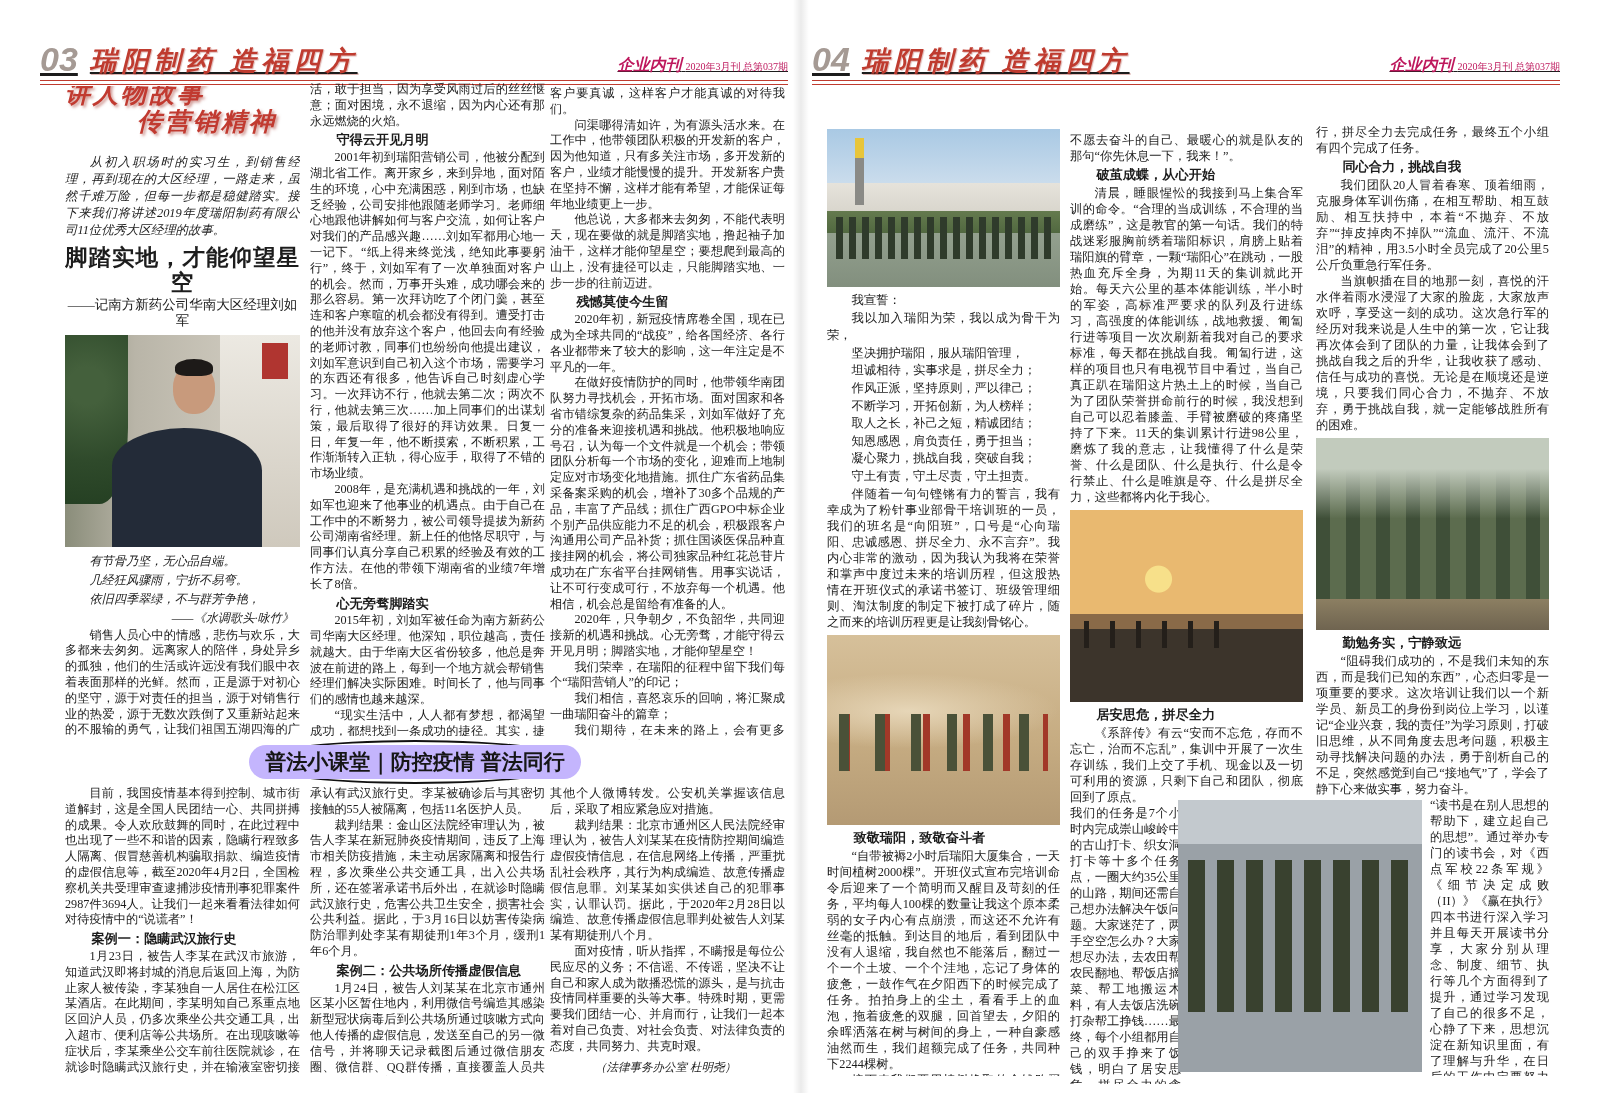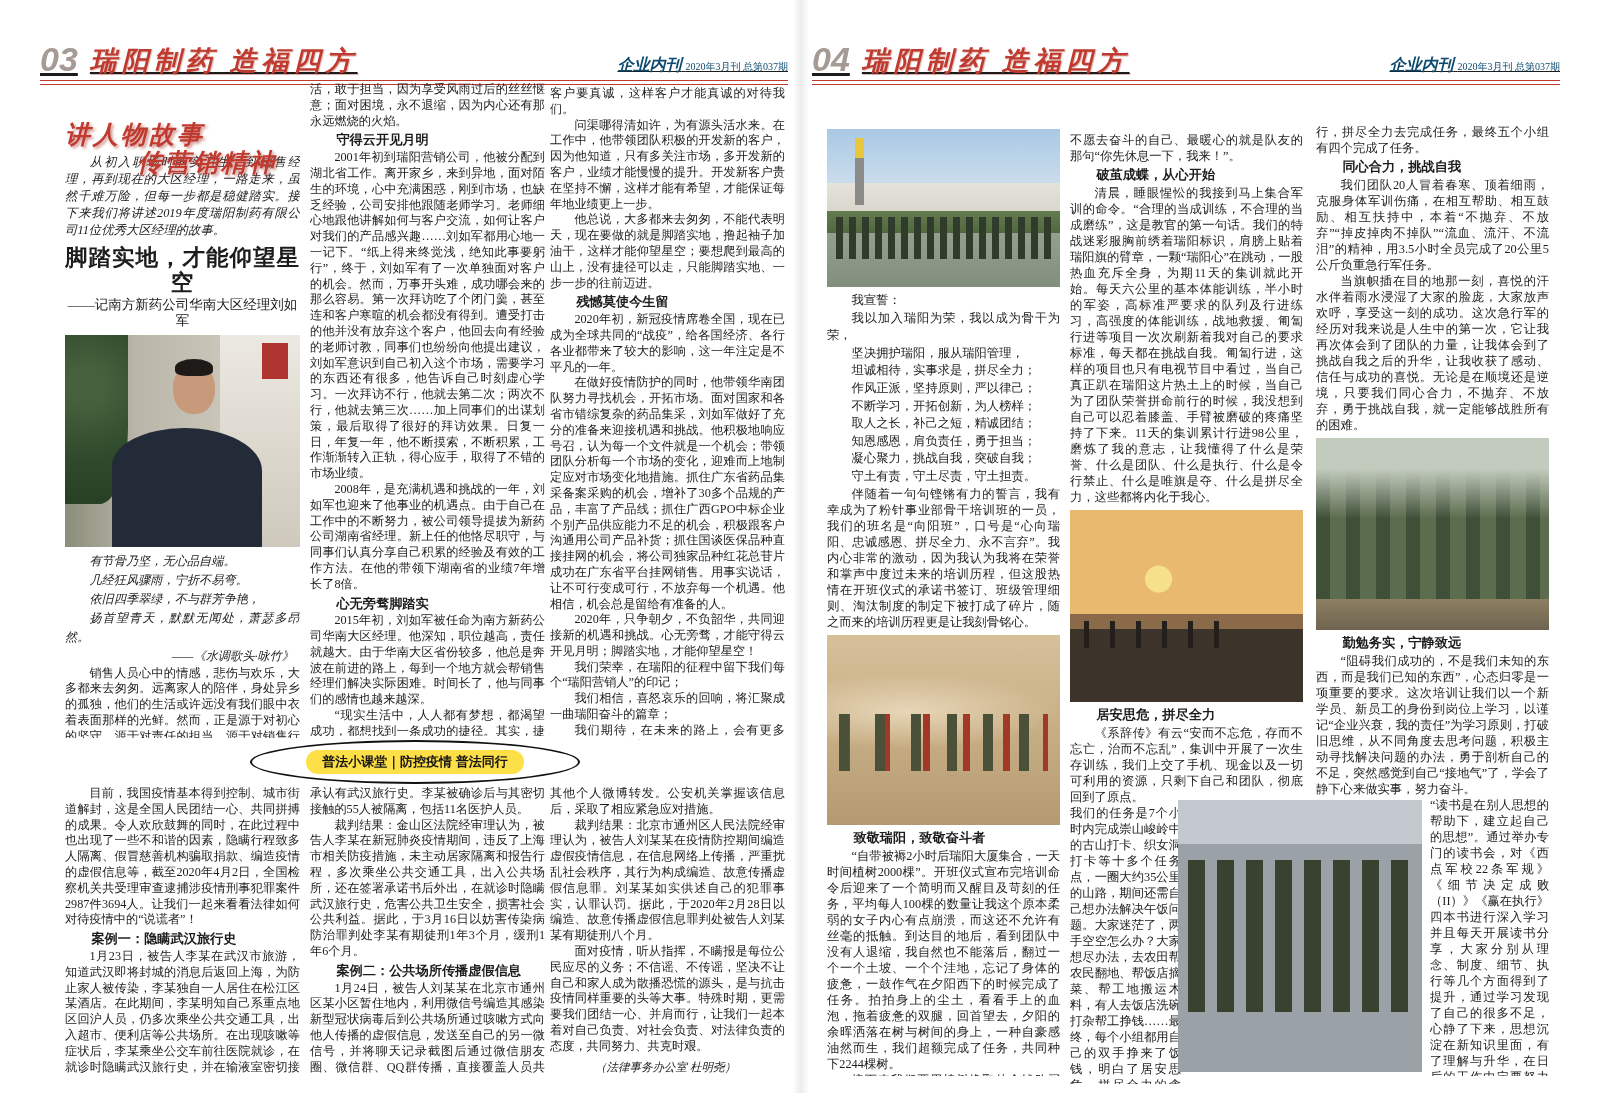--- a/index.html
+++ b/index.html
@@ -9,21 +9,21 @@
         background:linear-gradient(90deg,rgba(0,0,0,0),rgba(0,0,0,.08),rgba(0,0,0,0));}
   .page{position:absolute;top:28px;width:748px;height:1048px;}
   #p3{left:40px;} #p4{left:812px;}
 
   
   .phead{position:absolute;top:0;left:0;right:0;height:48px;display:flex;align-items:flex-end;text-decoration:underline;}
   .pnum{font-family:"Liberation Sans","DejaVu Sans",sans-serif;font-weight:bold;font-style:italic;
         font-size:34px;line-height:34px;color:#a59a94;}
   .masthead{margin-left:12px;font-weight:bold;font-style:italic;font-size:27px;line-height:30px;
         color:#bf3b2f;letter-spacing:5px;text-shadow:1px 1px 1px rgba(160,50,40,.35);}
-  .jinfo{margin-left:auto;color:#0c4a6e;white-space:nowrap;}
+  .jinfo{margin-left:auto;color:#be185d;white-space:nowrap;}
   .jname{font-weight:bold;font-style:italic;font-size:16px;}
   .jissue{font-size:10px;}
   .hrule{position:absolute;top:52px;left:0;right:0;height:3px;
          border-top:1px solid #bf3b2f;border-bottom:1px solid #bf3b2f;}
 
   
   .col{position:absolute;font-size:12.2px;line-height:15.8px;text-align:justify;overflow:hidden;}
   .b-p{text-indent:2em;margin:0;}
   .b-pc{text-indent:0;margin:0;}
   .b-h{font-weight:bold;text-indent:2em;font-size:13.2px;margin:3px 0 2px 0;font-family:"Liberation Sans","DejaVu Sans",sans-serif;}
@@ -34,21 +34,21 @@
 
   
   .p3c1{left:25px;top:58px;width:235px;height:652px;}
   .p3c2{left:270px;top:54px;width:235px;height:654px;}
   .p3c3{left:510px;top:58px;width:235px;height:654px;}
   .lawc{top:758px;height:290px;width:235px;}
   .l1{left:25px;}.l2{left:270px;}.l3{left:510px;}
 
   .arttitle{height:62px;position:relative;margin-bottom:6px;}
   .at1,.at2{position:absolute;font-weight:bold;font-style:italic;font-size:25px;color:#c13a30;
-            letter-spacing:3px;text-shadow:2px 2px 3px rgba(160,45,35,.5);white-space:nowrap;margin-top:41px;}
+            letter-spacing:3px;text-shadow:2px 2px 3px rgba(160,45,35,.5);white-space:nowrap;}
   .at1{left:0;top:0;} .at2{left:72px;top:28px;}
   .intro{font-style:italic;font-size:12.4px;line-height:17px;text-indent:2em;margin:2px 0 6px 0;}
   .headline{font-size:22.5px;line-height:25px;font-weight:bold;text-align:center;margin:4px 0 2px 0;
             font-family:"Liberation Sans","DejaVu Sans",sans-serif;letter-spacing:1px;}
   .subtitle{font-size:13.5px;text-align:center;margin-bottom:6px;}
 
   .photo{position:relative;overflow:hidden;margin:5px 0;}
   
   .ph-portrait{height:212px;background:linear-gradient(90deg,#8a8d7a 0,#b9b5a8 30%,#d9d4c9 100%);}
   .pp-window{position:absolute;right:0;top:0;width:34%;height:100%;background:linear-gradient(180deg,#ece9e2,#cfc9bd);}
@@ -57,21 +57,21 @@
   .pp-flag{position:absolute;right:5%;top:4%;width:11%;height:17%;background:#b03530;}
   .pp-suit{position:absolute;left:20%;right:16%;bottom:0;height:56%;background:#232b38;
            border-radius:48% 52% 0 0/32% 36% 0 0;}
   .pp-head{position:absolute;left:46%;top:14%;width:42px;height:50px;background:#c89a7c;border-radius:46%;}
   .pp-head::before{content:"";position:absolute;top:-5px;left:2px;right:2px;height:17px;background:#1d1a18;
            border-radius:50% 50% 30% 30%;}
 
   
   .banner-wrap{position:absolute;left:210px;top:712px;width:326px;height:40px;border:2px solid #111;
                border-radius:50%;display:flex;align-items:center;justify-content:center;background:#fff;}
-  .banner-pill{background:#fde047;border-radius:18px;padding:3px 16px;font-weight:bold;font-size:13px;
+  .banner-pill{background:#c4b5fd;border-radius:18px;padding:3px 16px;font-weight:bold;font-size:21px;
                font-family:"Liberation Sans","DejaVu Sans",sans-serif;white-space:nowrap;color:#161616;}
 
   
   .p4title{position:absolute;top:58px;left:0;right:0;text-align:center;font-size:25px;font-weight:bold;
            letter-spacing:8px;margin:0;font-family:"Liberation Sans","DejaVu Sans",sans-serif;}
   .p4c{top:96px;height:952px;width:233px;font-size:12.3px;line-height:16px;}
   .c1{left:15px;}.c2{left:258px;margin-top:8px;}.c3{left:504px;}
 
   .ph-formation{background:linear-gradient(180deg,#a9c9e4 0,#cadcec 34%,#e6e3db 34%,#d9d6cd 52%,#647a4e 52%,#516840 66%,#93a08e 66%,#828f7e 100%);}
   .ph-formation::after{content:"";position:absolute;left:4%;right:4%;top:56%;height:26%;
@@ -129,21 +129,20 @@
         <i class="pp-window"></i>
         <i class="pp-plant"></i>
         <i class="pp-flag"></i>
         <i class="pp-suit"></i>
         <i class="pp-head"></i>
       </div>
       <div class="poemblock">
           <div class="b-poem">有节骨乃坚，无心品自端。</div>
           <div class="b-poem">几经狂风骤雨，宁折不易弯。</div>
           <div class="b-poem">依旧四季翠绿，不与群芳争艳，</div>
-          <div class="b-poem">扬首望青天，默默无闻处，萧瑟多昂然。</div>
           <div class="b-psrc">——《水调歌头·咏竹》</div>
         </div>
       <div>
           <div class="b-p">销售人员心中的情感，悲伤与欢乐，大多都来去匆匆。远离家人的陪伴，身处异乡的孤独，他们的生活或许远没有我们眼中衣着表面那样的光鲜。然而，正是源于对初心的坚守，源于对责任的担当，源于对销售行业的热爱，源于无数次跌倒了又重新站起来的不服输的勇气，让我们祖国五湖四海的广袤土地上留下来一支叫做“瑞阳营销人”的队伍！</div>
         </div>
     </div>
 
     <div class="col p3c2">
         <div class="b-pc">活，敢于担当，因为享受风雨过后的丝丝惬意；面对困境，永不退缩，因为内心还有那永远燃烧的火焰。</div>
         <div class="b-h">守得云开见月明</div>

